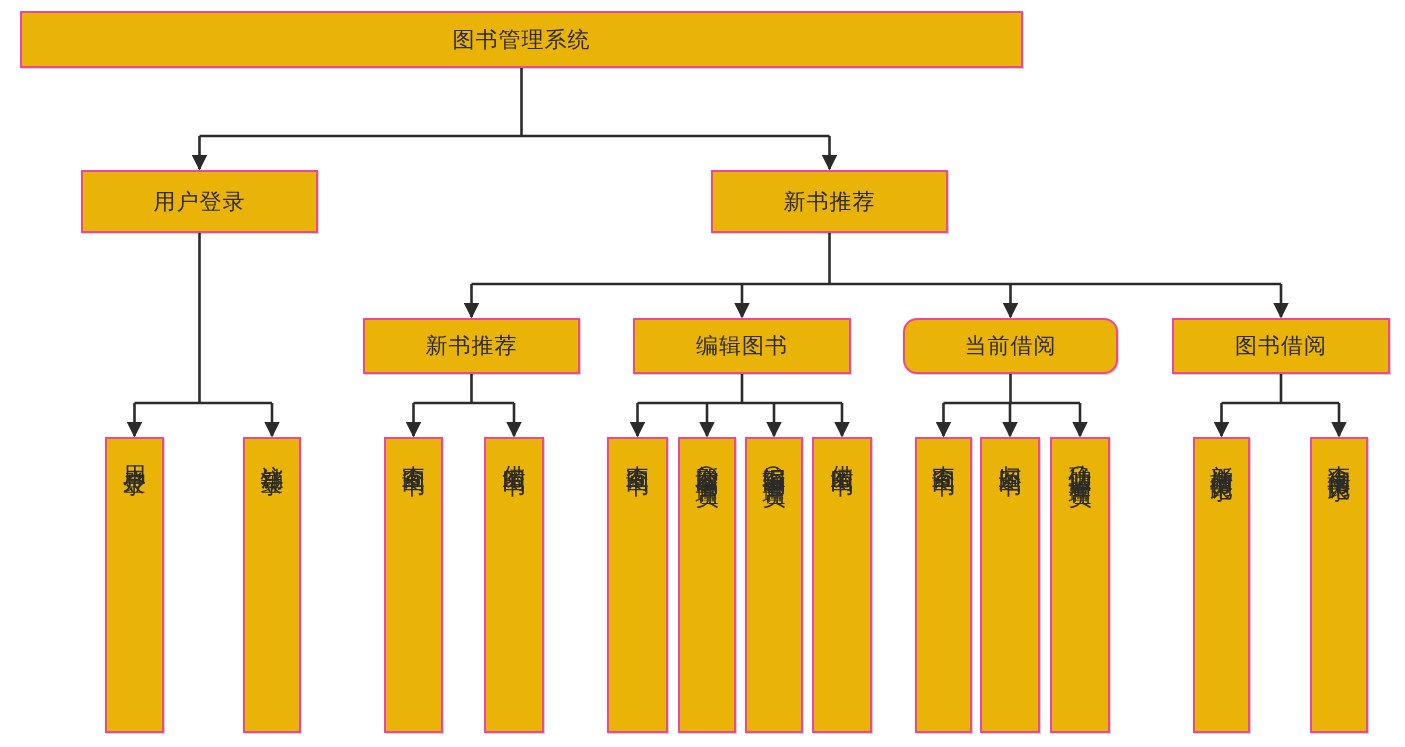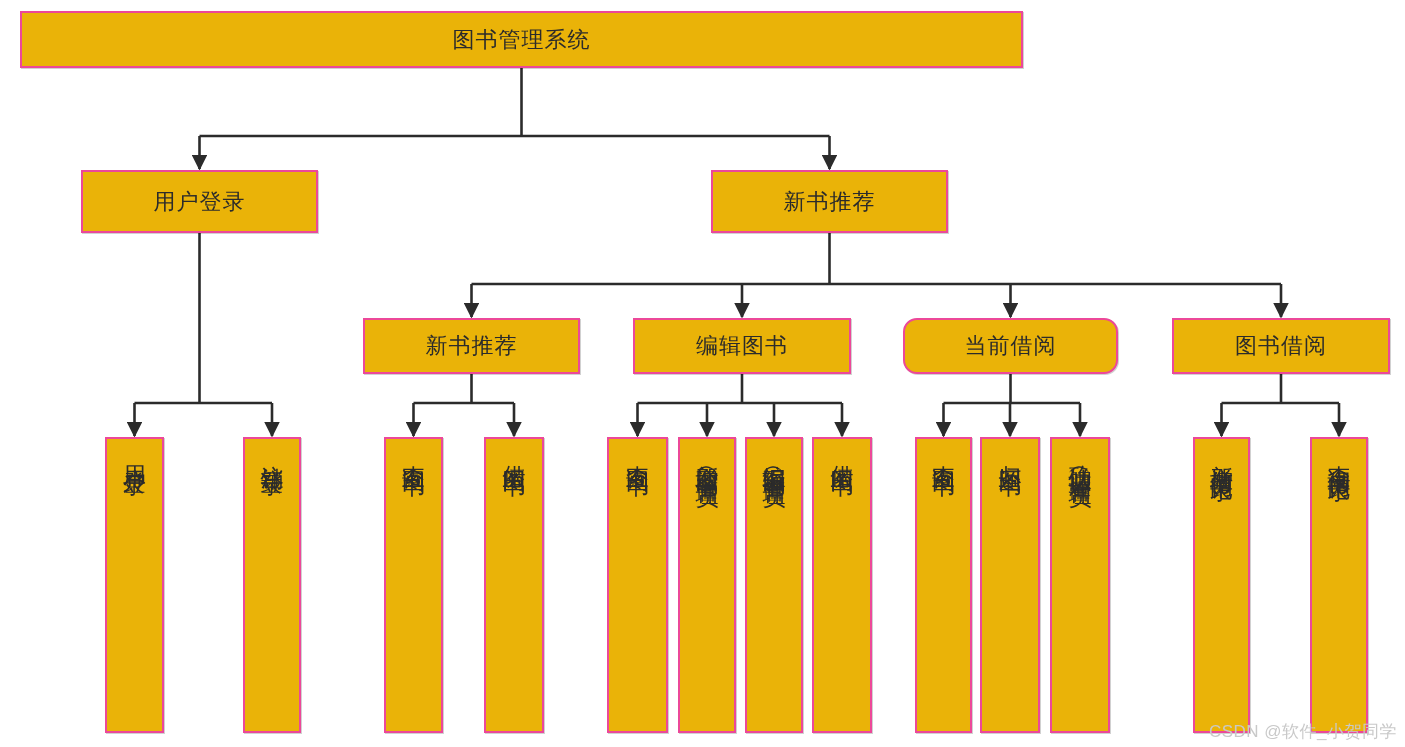--- a/index.html
+++ b/index.html
@@ -169,14 +169,13 @@
         <span class="lbl">确认归还（管理员）</span>
       </div>
       <div class="node v" style="left: 1193px; top: 437px; width: 57px; height: 296px;">
         <span class="lbl">新增借阅记录</span>
       </div>
       <div class="node v" style="left: 1310px; top: 437px; width: 58px; height: 296px;">
         <span class="lbl">查询借阅记录</span>
       </div>
     </div>
 
-  <div id="watermark">CSDN @软件_小贺同学</div>
 </div>
 
 </body></html>

